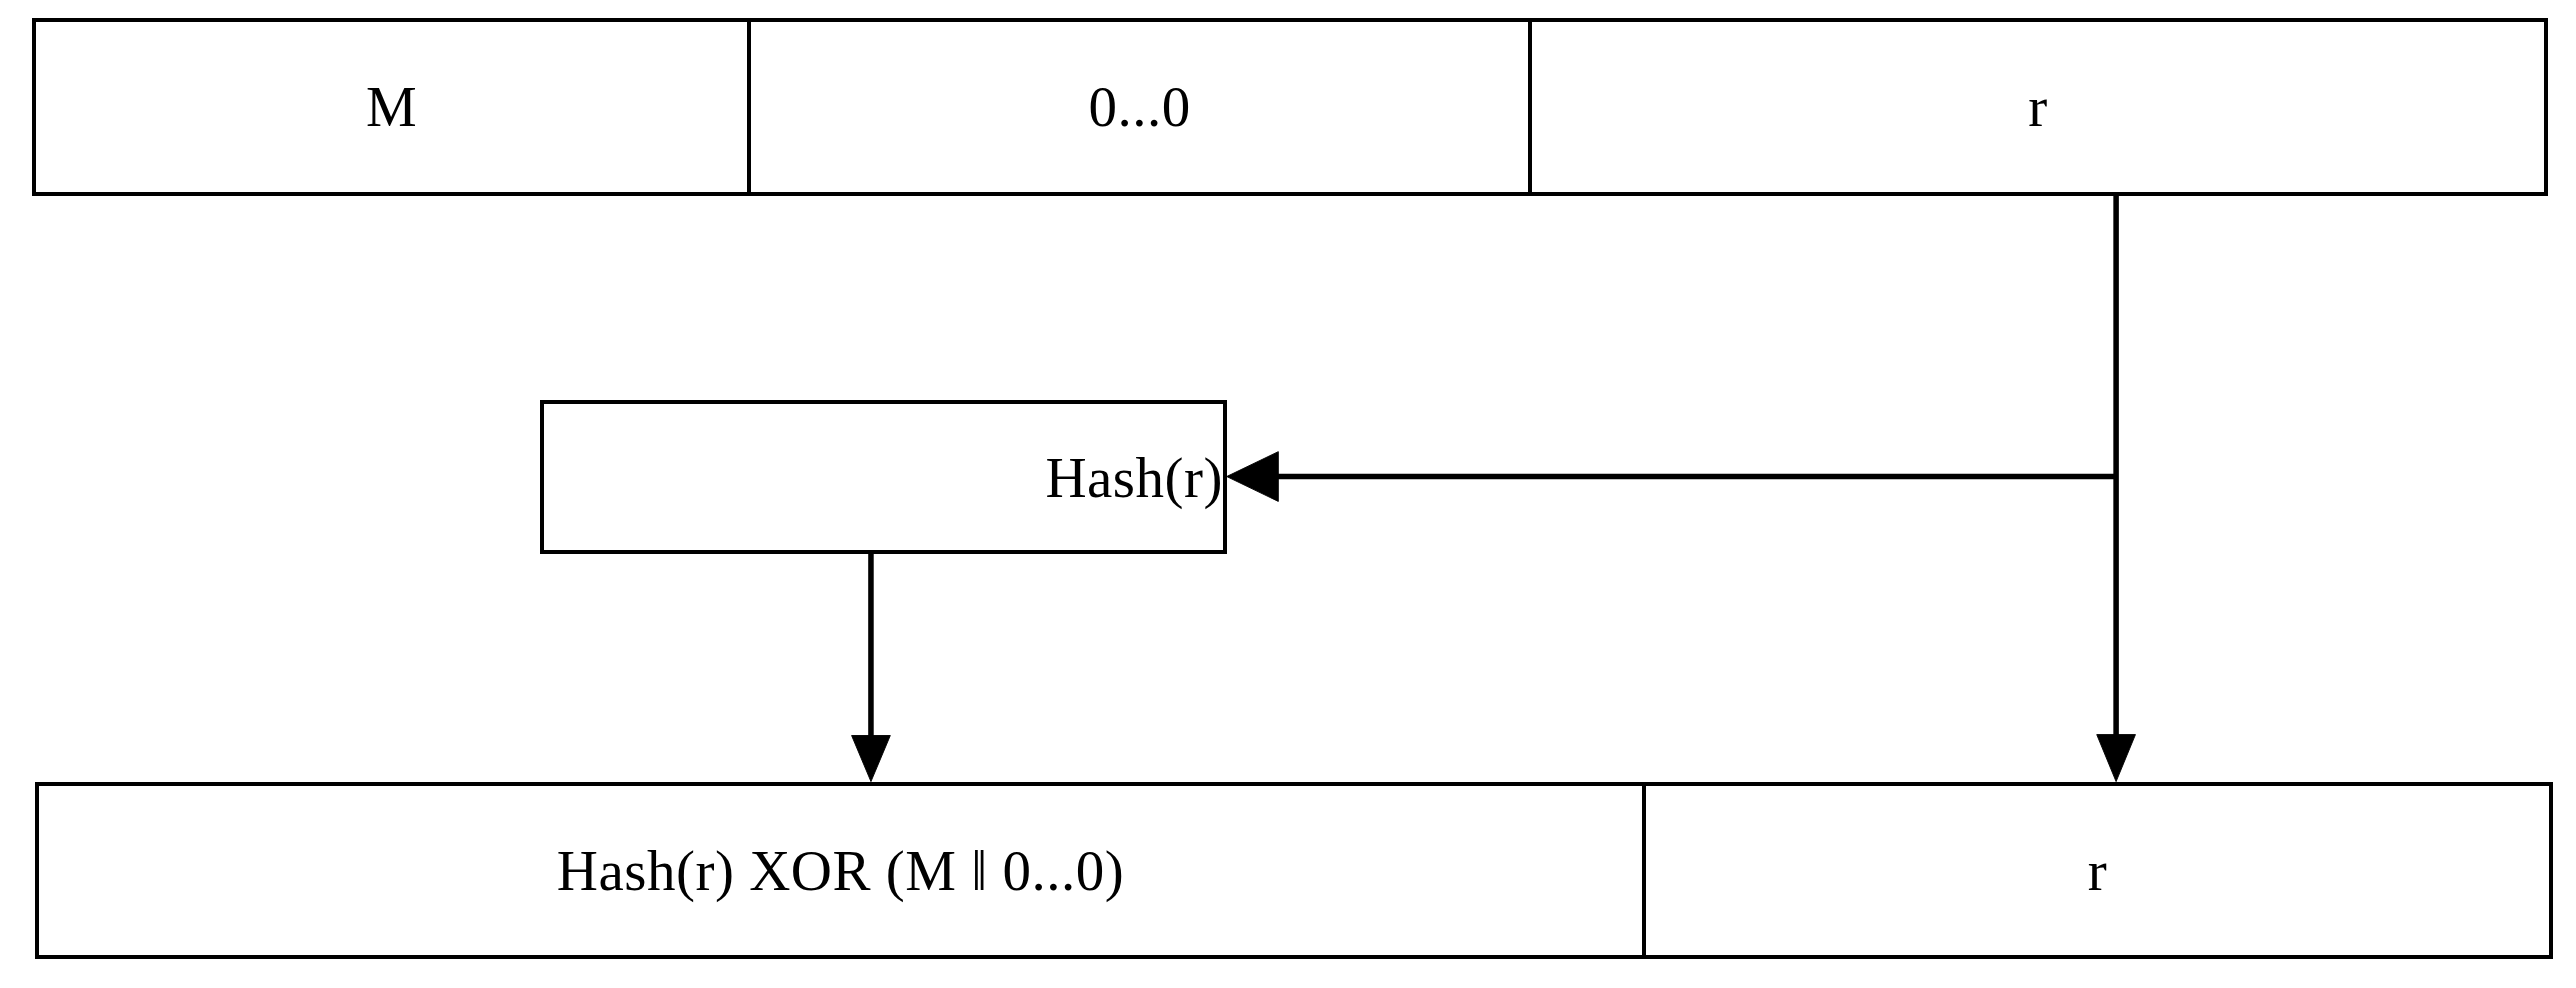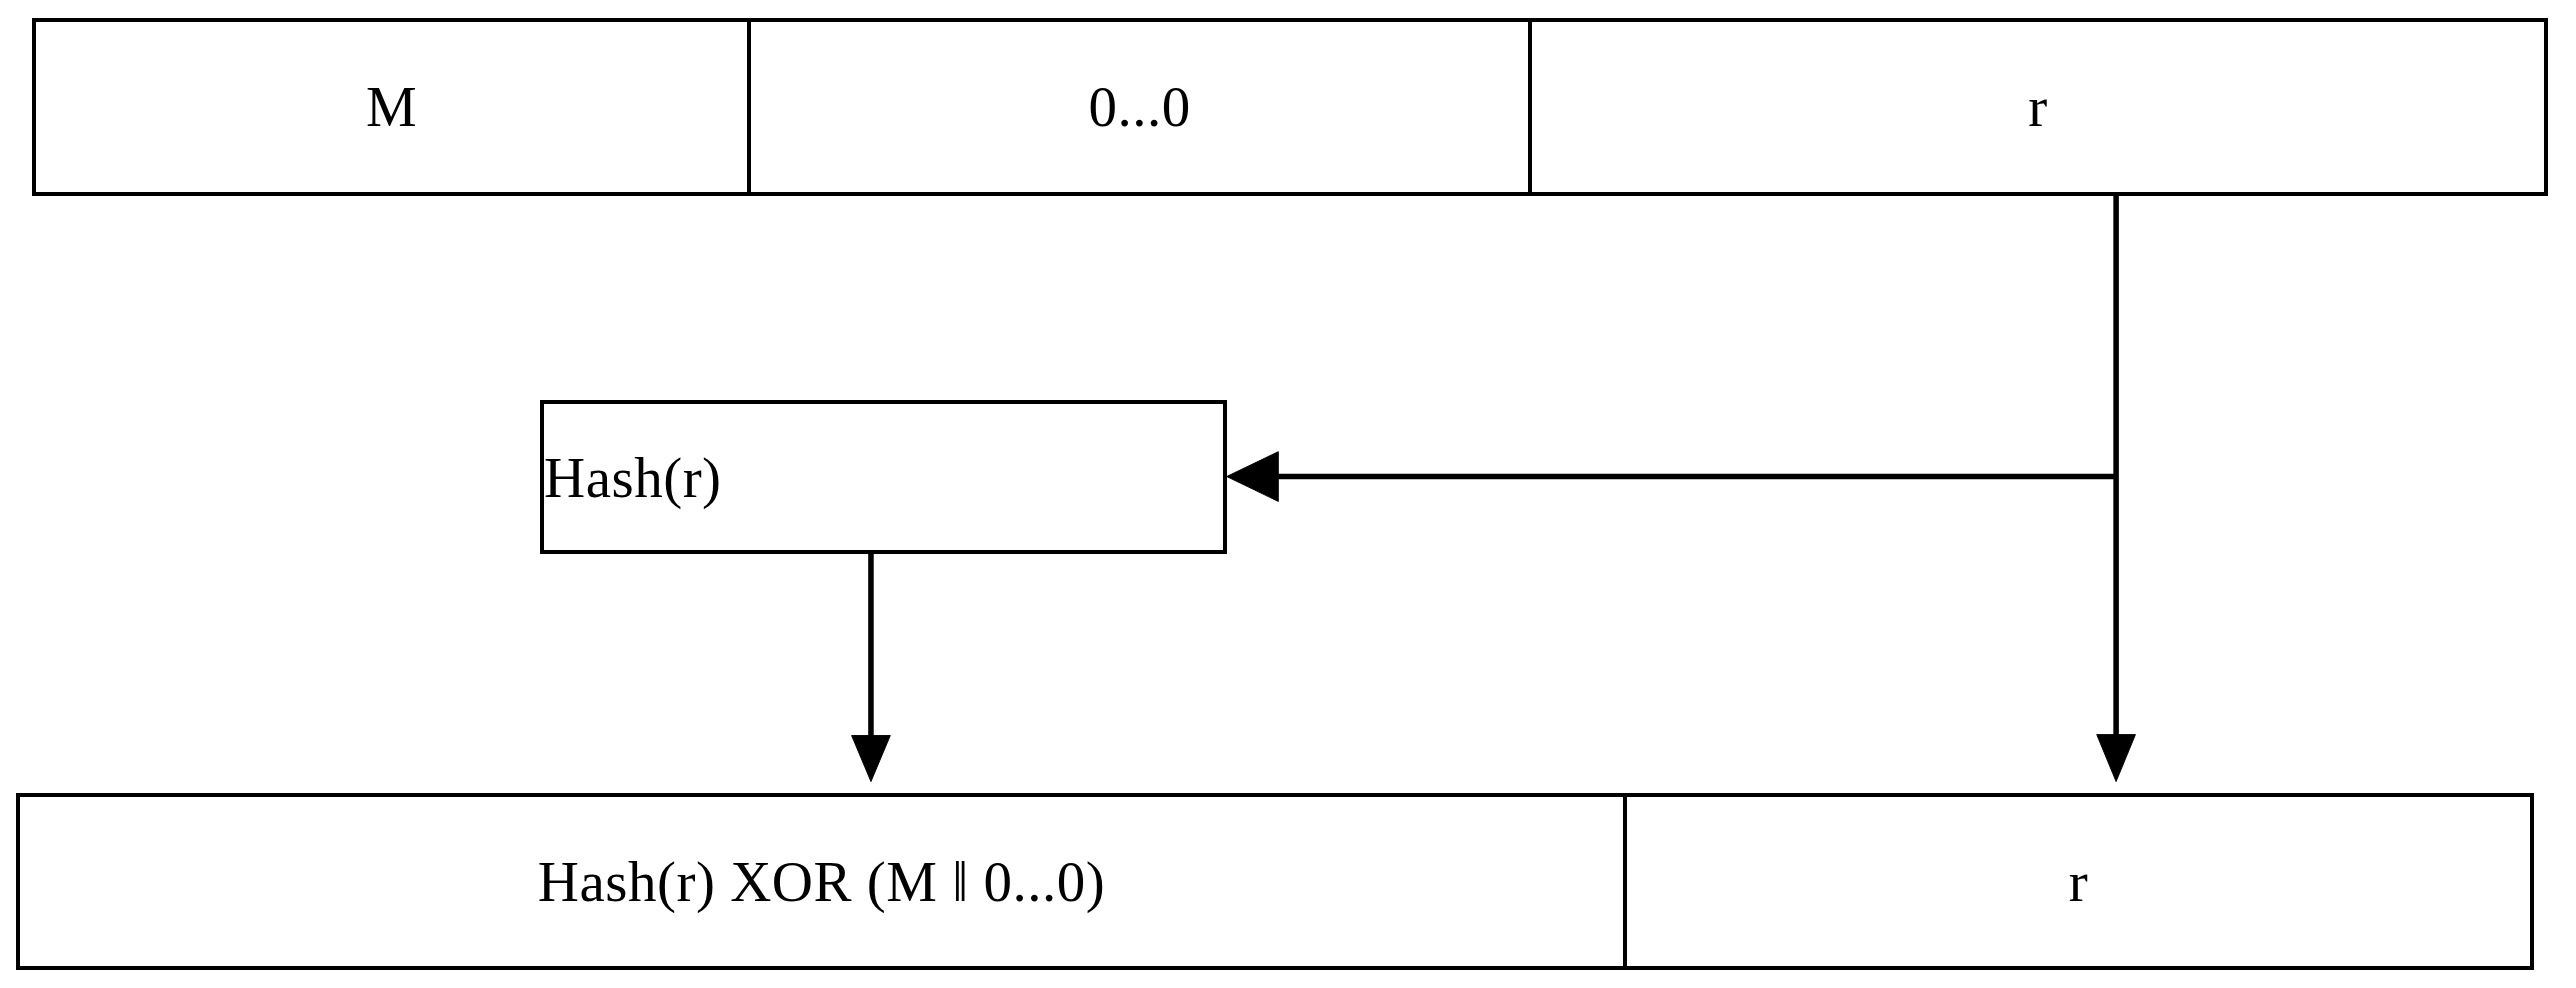--- a/index.html
+++ b/index.html
@@ -63,31 +63,30 @@
     position: absolute;
     left: 540px;
     top: 400px;
     width: 687px;
     height: 154px;
     box-sizing: border-box;
     border: 4.6px solid #000000;
     background: #ffffff;
     display: flex;
     align-items: center;
-    justify-content: flex-start;
+    justify-content: flex-end;
   }
   #hash-box .cell-label { font-size: 57px; }
 
   
   #bottom-bar {
-    left: 16px;
+    left: 35px;
     top: 782px;
     width: 2518px;
     height: 177px;
-    margin-top: 11px;
   }
   #bottom-cell-xor { width: 1603px; }
   #bottom-cell-r   { flex: 1 1 auto; }
 
   
   #connectors {
     position: absolute;
     left: 0;
     top: 0;
     width: 2576px;

